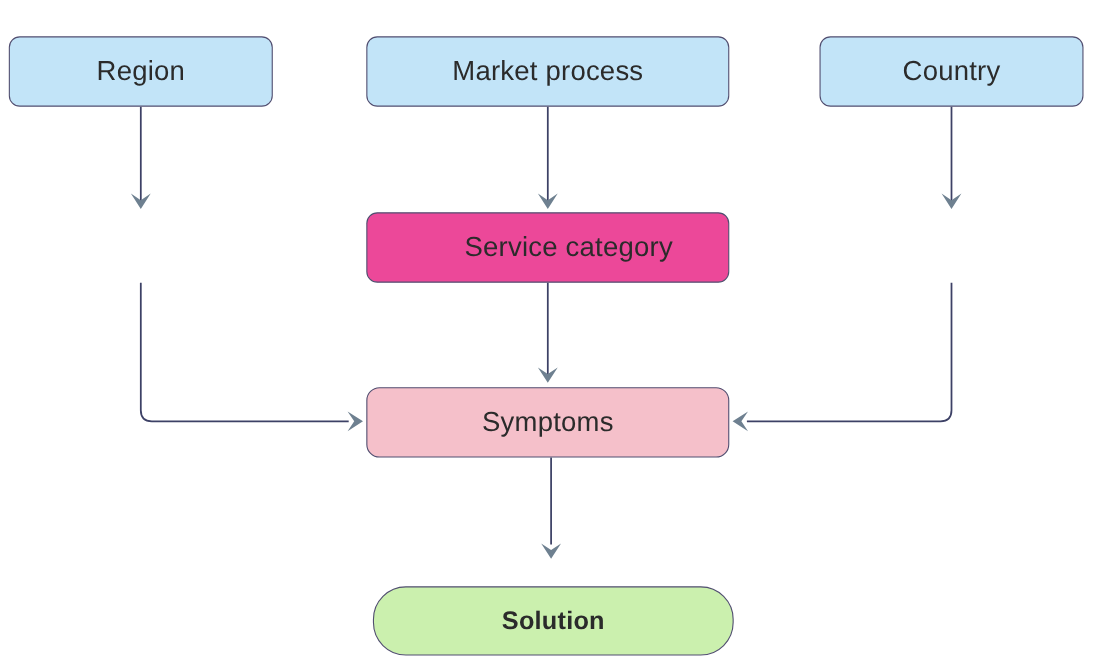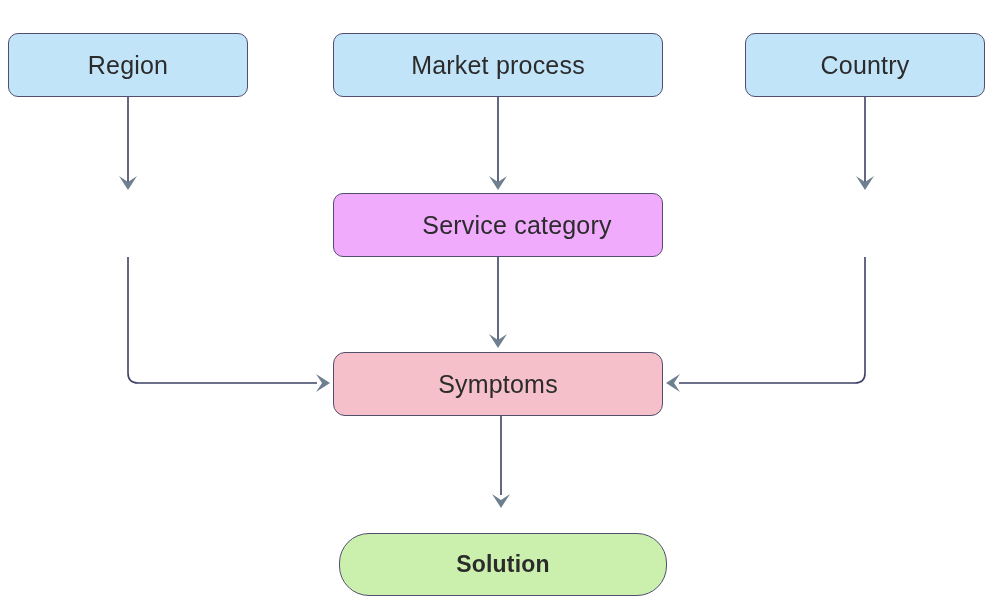--- a/index.html
+++ b/index.html
@@ -87,21 +87,21 @@
 
   <div class="node node-market-process" style="background: rgb(194, 228, 248);">
     <span>Market process</span>
   </div>
 
   <div class="node node-category" style="background: rgb(194, 228, 248);">
     <span>Country</span>
   </div>
 
 
-  <div class="node node-service-category" style="background: #f0abfc; padding-left: 38px;">
+  <div class="node node-service-category" style="background: #ec4899; padding-left: 38px;">
     <span>Service category</span>
   </div>
 
 
   <div class="node node-solution" style="background: rgb(203, 240, 174);">
     <span>Solution</span>
   </div>
 
   <div class="node node-symptoms" style="background: rgb(245, 192, 202);">
     <span>Symptoms</span>

